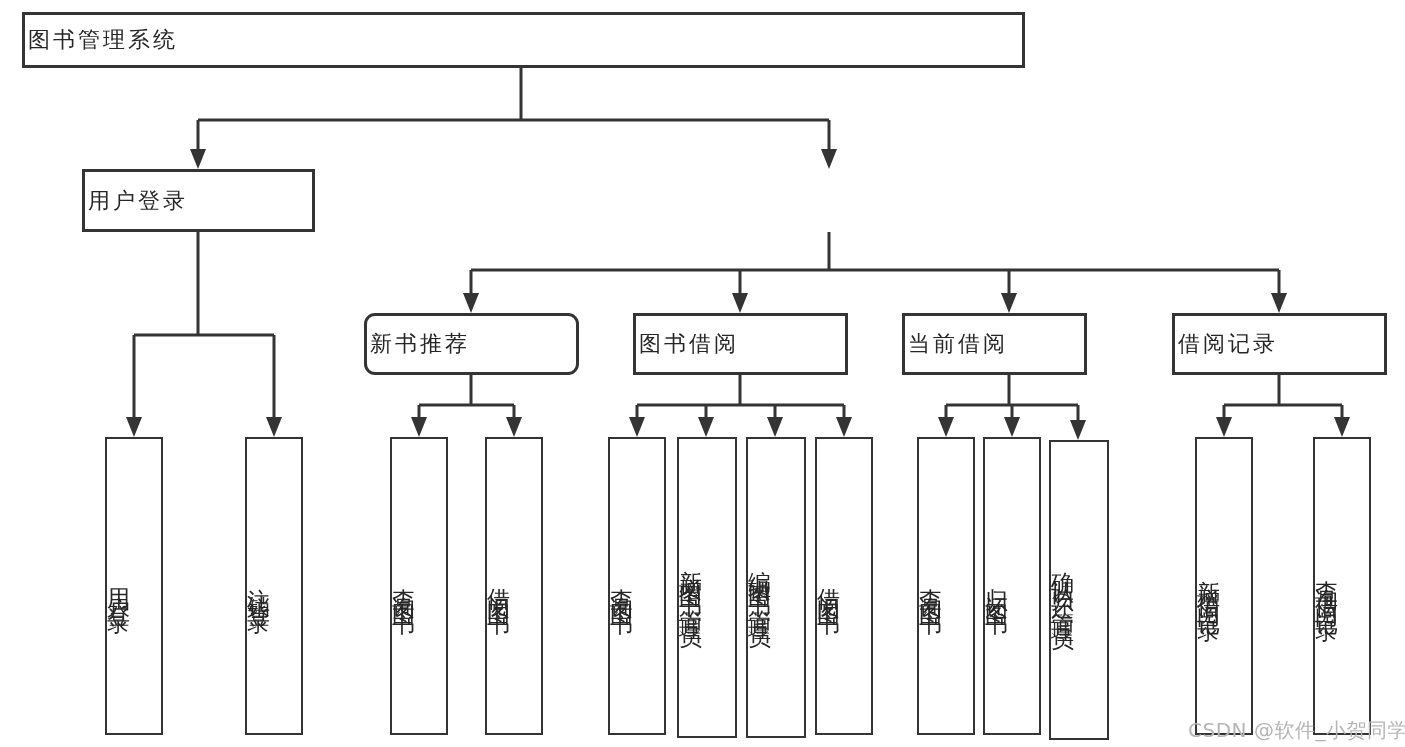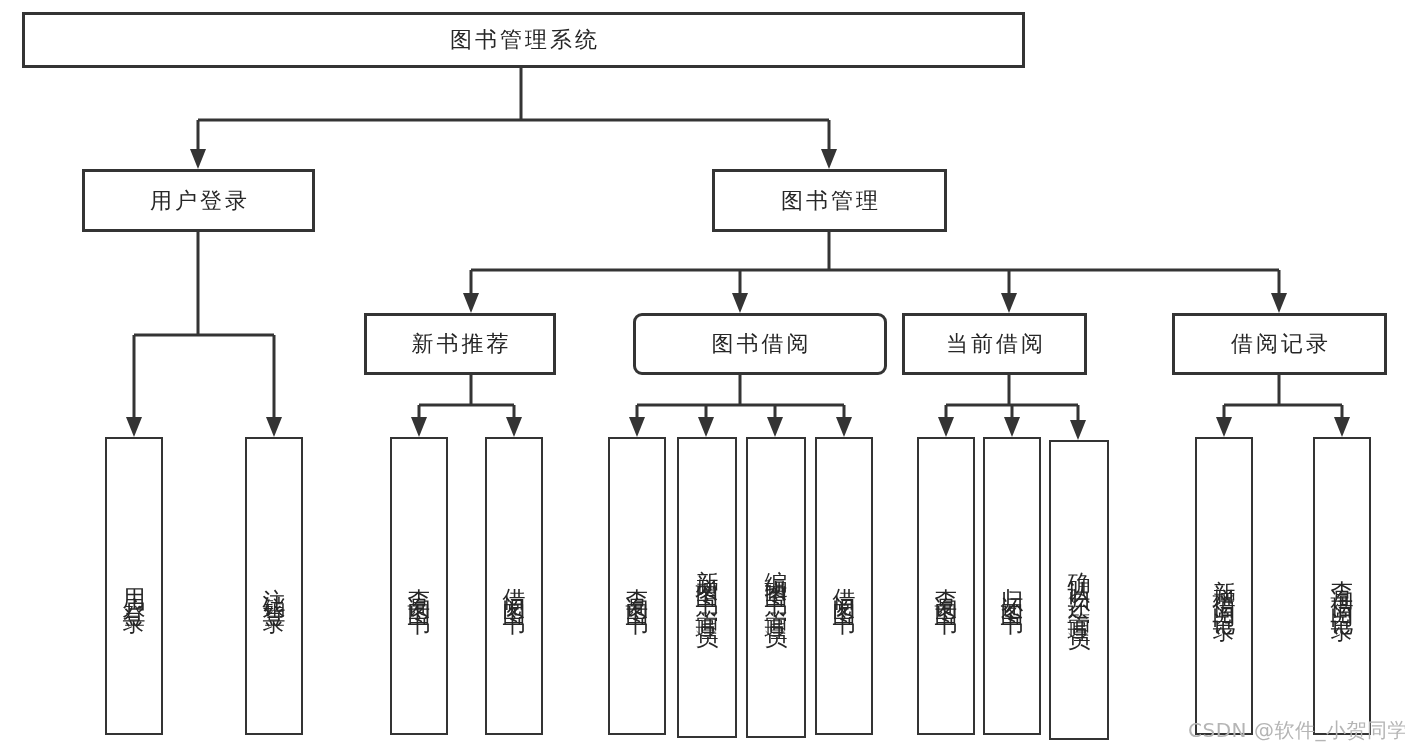--- a/index.html
+++ b/index.html
@@ -19,21 +19,21 @@
     overflow:hidden;
   }
   svg.connectors{position:absolute;left:0;top:0;z-index:1;}
   svg.connectors path{stroke:var(--line);stroke-width:3;fill:none;}
   svg.connectors polygon{fill:var(--line);stroke:none;}
   .node{
     position:absolute;
     background:#fff;
     border:3px solid var(--border);
     box-sizing:border-box;
-    display:flex;align-items:center;justify-content:center;
+    display:flex;align-items:center;justify-content:flex-start;
     z-index:2;
   }
   .hlabel{
     font-size:22px;letter-spacing:3px;text-indent:3px;
     white-space:nowrap;color:var(--text);
   }
   .leaf{border-width:2.5px;}
   .vtext{
     writing-mode:vertical-rl;
     text-orientation:mixed;
@@ -100,28 +100,25 @@
     </g>
   </svg>
 
   <div class="node" style="left:22px;top:12px;width:1003px;height:56px;">
     <span class="hlabel">图书管理系统</span>
   </div>
 
   <div class="node" style="left:82px;top:169px;width:233px;height:63px;">
     <span class="hlabel">用户登录</span>
   </div>
-  <div class="node" style="left:712px;top:169px;width:235px;height:63px;">
-    <span class="hlabel">图书管理</span>
-  </div>
 
-  <div class="node" style="left:364px;top:313px;width:192px;height:62px;">
+  <div class="node" style="left:364px;top:313px;width:215px;height:62px;border-radius:11px;">
     <span class="hlabel">新书推荐</span>
   </div>
-  <div class="node" style="left:633px;top:313px;width:254px;height:62px;border-radius:9px;">
+  <div class="node" style="left:633px;top:313px;width:215px;height:62px;">
     <span class="hlabel">图书借阅</span>
   </div>
   <div class="node" style="left:902px;top:313px;width:185px;height:62px;">
     <span class="hlabel">当前借阅</span>
   </div>
   <div class="node" style="left:1172px;top:313px;width:215px;height:62px;">
     <span class="hlabel">借阅记录</span>
   </div>
 
   <div class="node leaf" style="left:105px;top:437px;width:58px;height:298px;">

